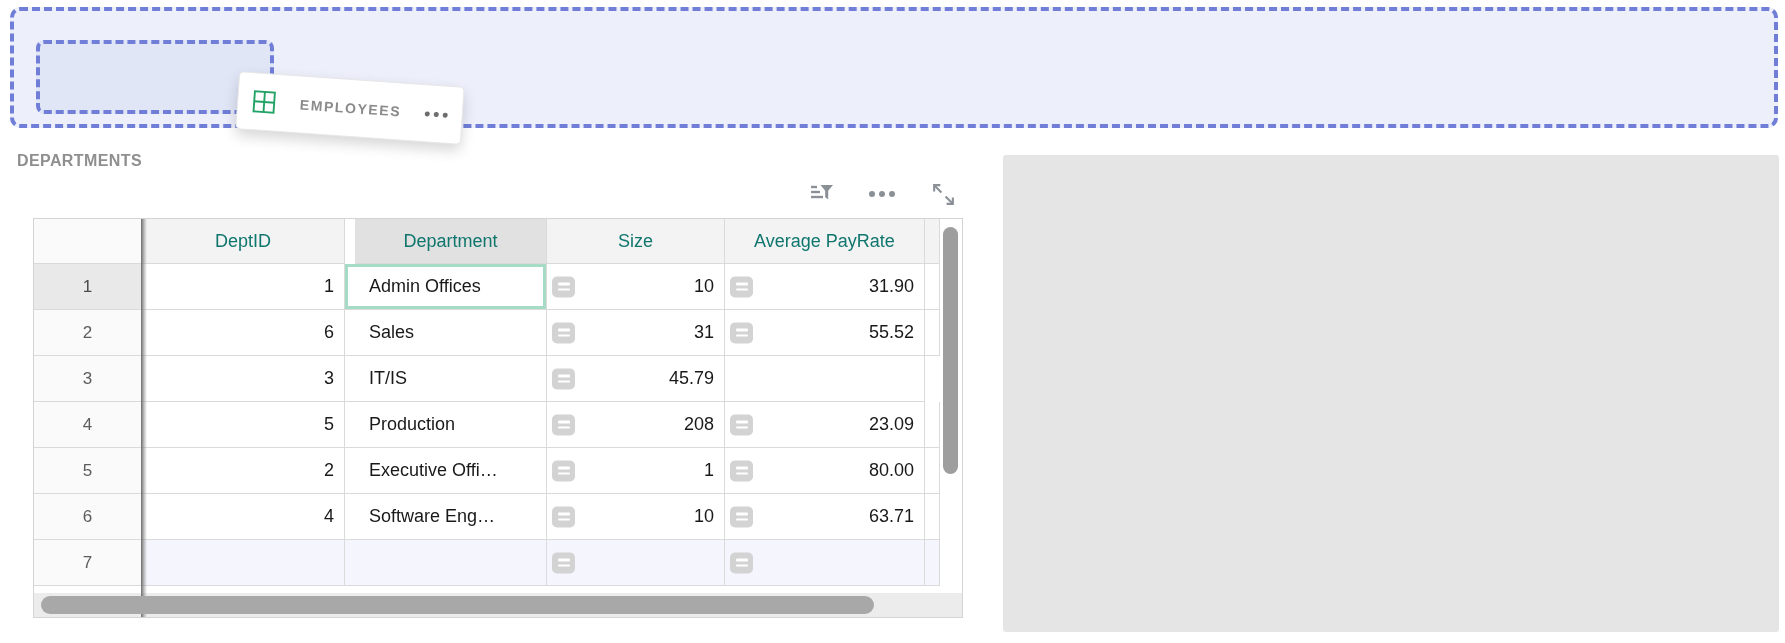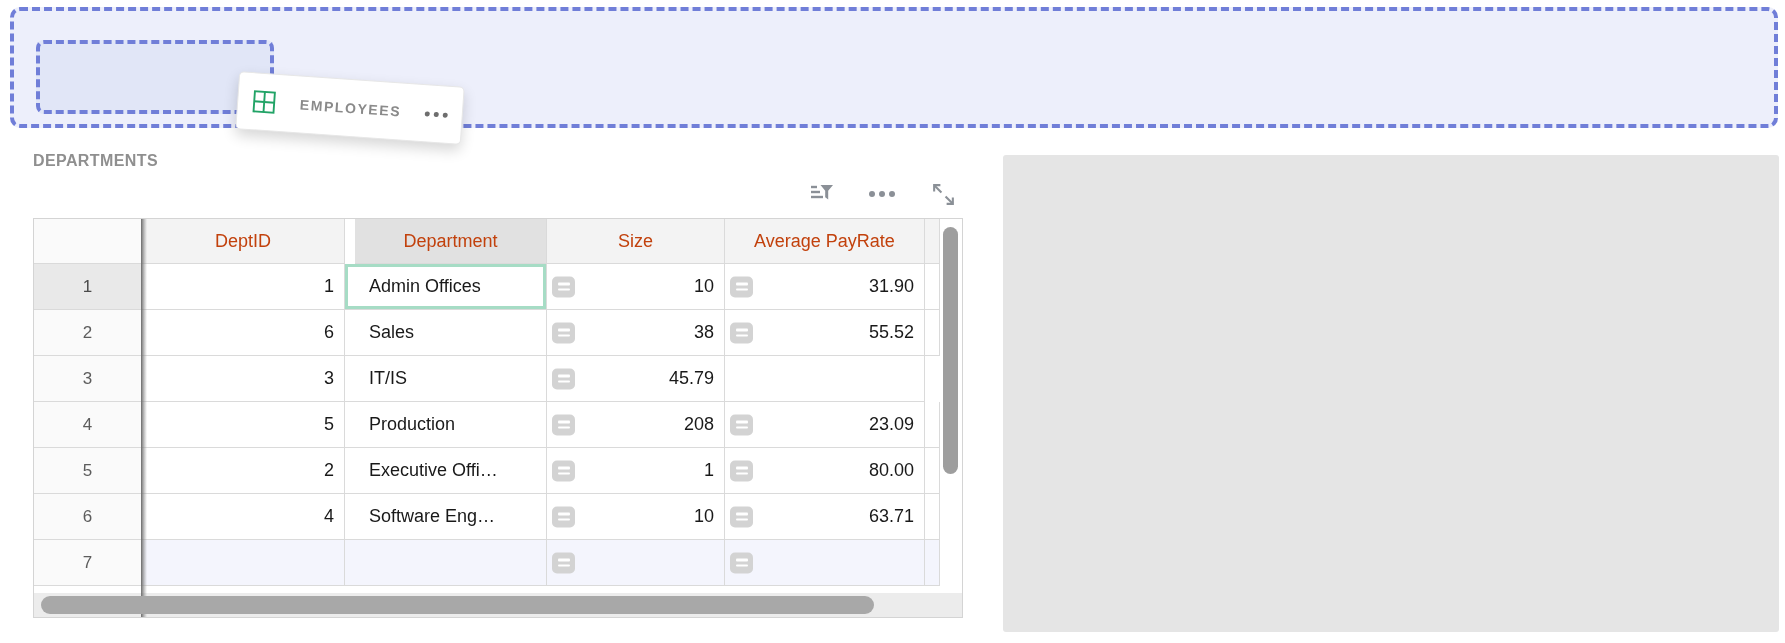--- a/index.html
+++ b/index.html
@@ -17,35 +17,35 @@
              background:#fff;border:1px solid #e7e7e7;border-radius:5px;
              box-shadow:0 6px 14px rgba(0,0,0,.16);
              transform:rotate(4deg);display:flex;align-items:center;
              justify-content:space-between;padding:0 14px;z-index:10;}
   .drag-card .label{font-size:14px;font-weight:700;color:#8a8a8a;letter-spacing:1.6px;}
   .dots{display:flex;gap:4px;align-items:center;}
   .dots i{width:5px;height:5px;border-radius:50%;background:#6e6e6e;display:block;}
   .dots.big i{width:6px;height:6px;background:#8b9097;}
 
   
-  .sheet-title{position:absolute;left:33px;top:152px;font-size:16px;font-weight:700;
+  .sheet-title{position:absolute;left:17px;top:152px;font-size:16px;font-weight:700;
                color:#8f8f8f;letter-spacing:.4px;}
   .toolbar{position:absolute;left:806px;top:179px;width:152px;height:30px;
            display:flex;justify-content:space-between;align-items:center;}
   .icon-btn{width:30px;height:30px;display:flex;align-items:center;justify-content:center;cursor:pointer;}
 
   
   .table-card{position:absolute;left:33px;top:218px;width:930px;height:400px;box-sizing:border-box;
               border:1px solid #d4d4d4;background:#fff;}
   .t-row{display:grid;grid-template-columns:108px 203px 202px 178px 200px 15px;height:46px;}
   .t-row.head{height:45px;}
   .cell{box-sizing:border-box;border-right:1px solid #dadada;border-bottom:1px solid #dadada;
         display:flex;align-items:center;font-size:18px;color:#191919;background:#fff;
         position:relative;white-space:nowrap;overflow:hidden;}
-  .head .cell{background:#f3f3f3;justify-content:center;color:#c2410c;}
+  .head .cell{background:#f3f3f3;justify-content:center;color:#0f766e;}
   .head .cell.selcol{background:#e1e1e1;margin-left:10px;}
   .cell.rowhead{background:#fafafa;justify-content:center;color:#5c5c5c;font-size:17px;}
   .cell.rowhead.sel{background:#e9e9e9;color:#4a4a4a;}
   .cell.right{justify-content:flex-end;padding-right:10px;}
   .cell.left{justify-content:flex-start;padding-left:24px;}
   .cell.chipcell{padding-left:53px;}
   .sel-cell{box-shadow:inset 0 0 0 3px #a6dcc5;}
   .r7 .cell{background:#f4f5fd;}
   .r7 .cell.rowhead{background:#fafafa;}
   .chip{position:absolute;left:5px;top:50%;transform:translateY(-50%);width:23px;height:21px;
@@ -150,21 +150,21 @@
 
     <div class="t-row">
       <div class="cell rowhead">2</div>
       <div class="cell right">6</div>
       <div class="cell left">Sales</div>
       <div class="cell right chipcell">
           <span class="chip">
             <b></b>
             <b></b>
           </span>
-          <span>38</span>
+          <span>31</span>
         </div>
       <div class="cell right chipcell">
           <span class="chip">
             <b></b>
             <b></b>
           </span>
           <span>55.52</span>
         </div>
       <div class="cell"></div>
     </div>

